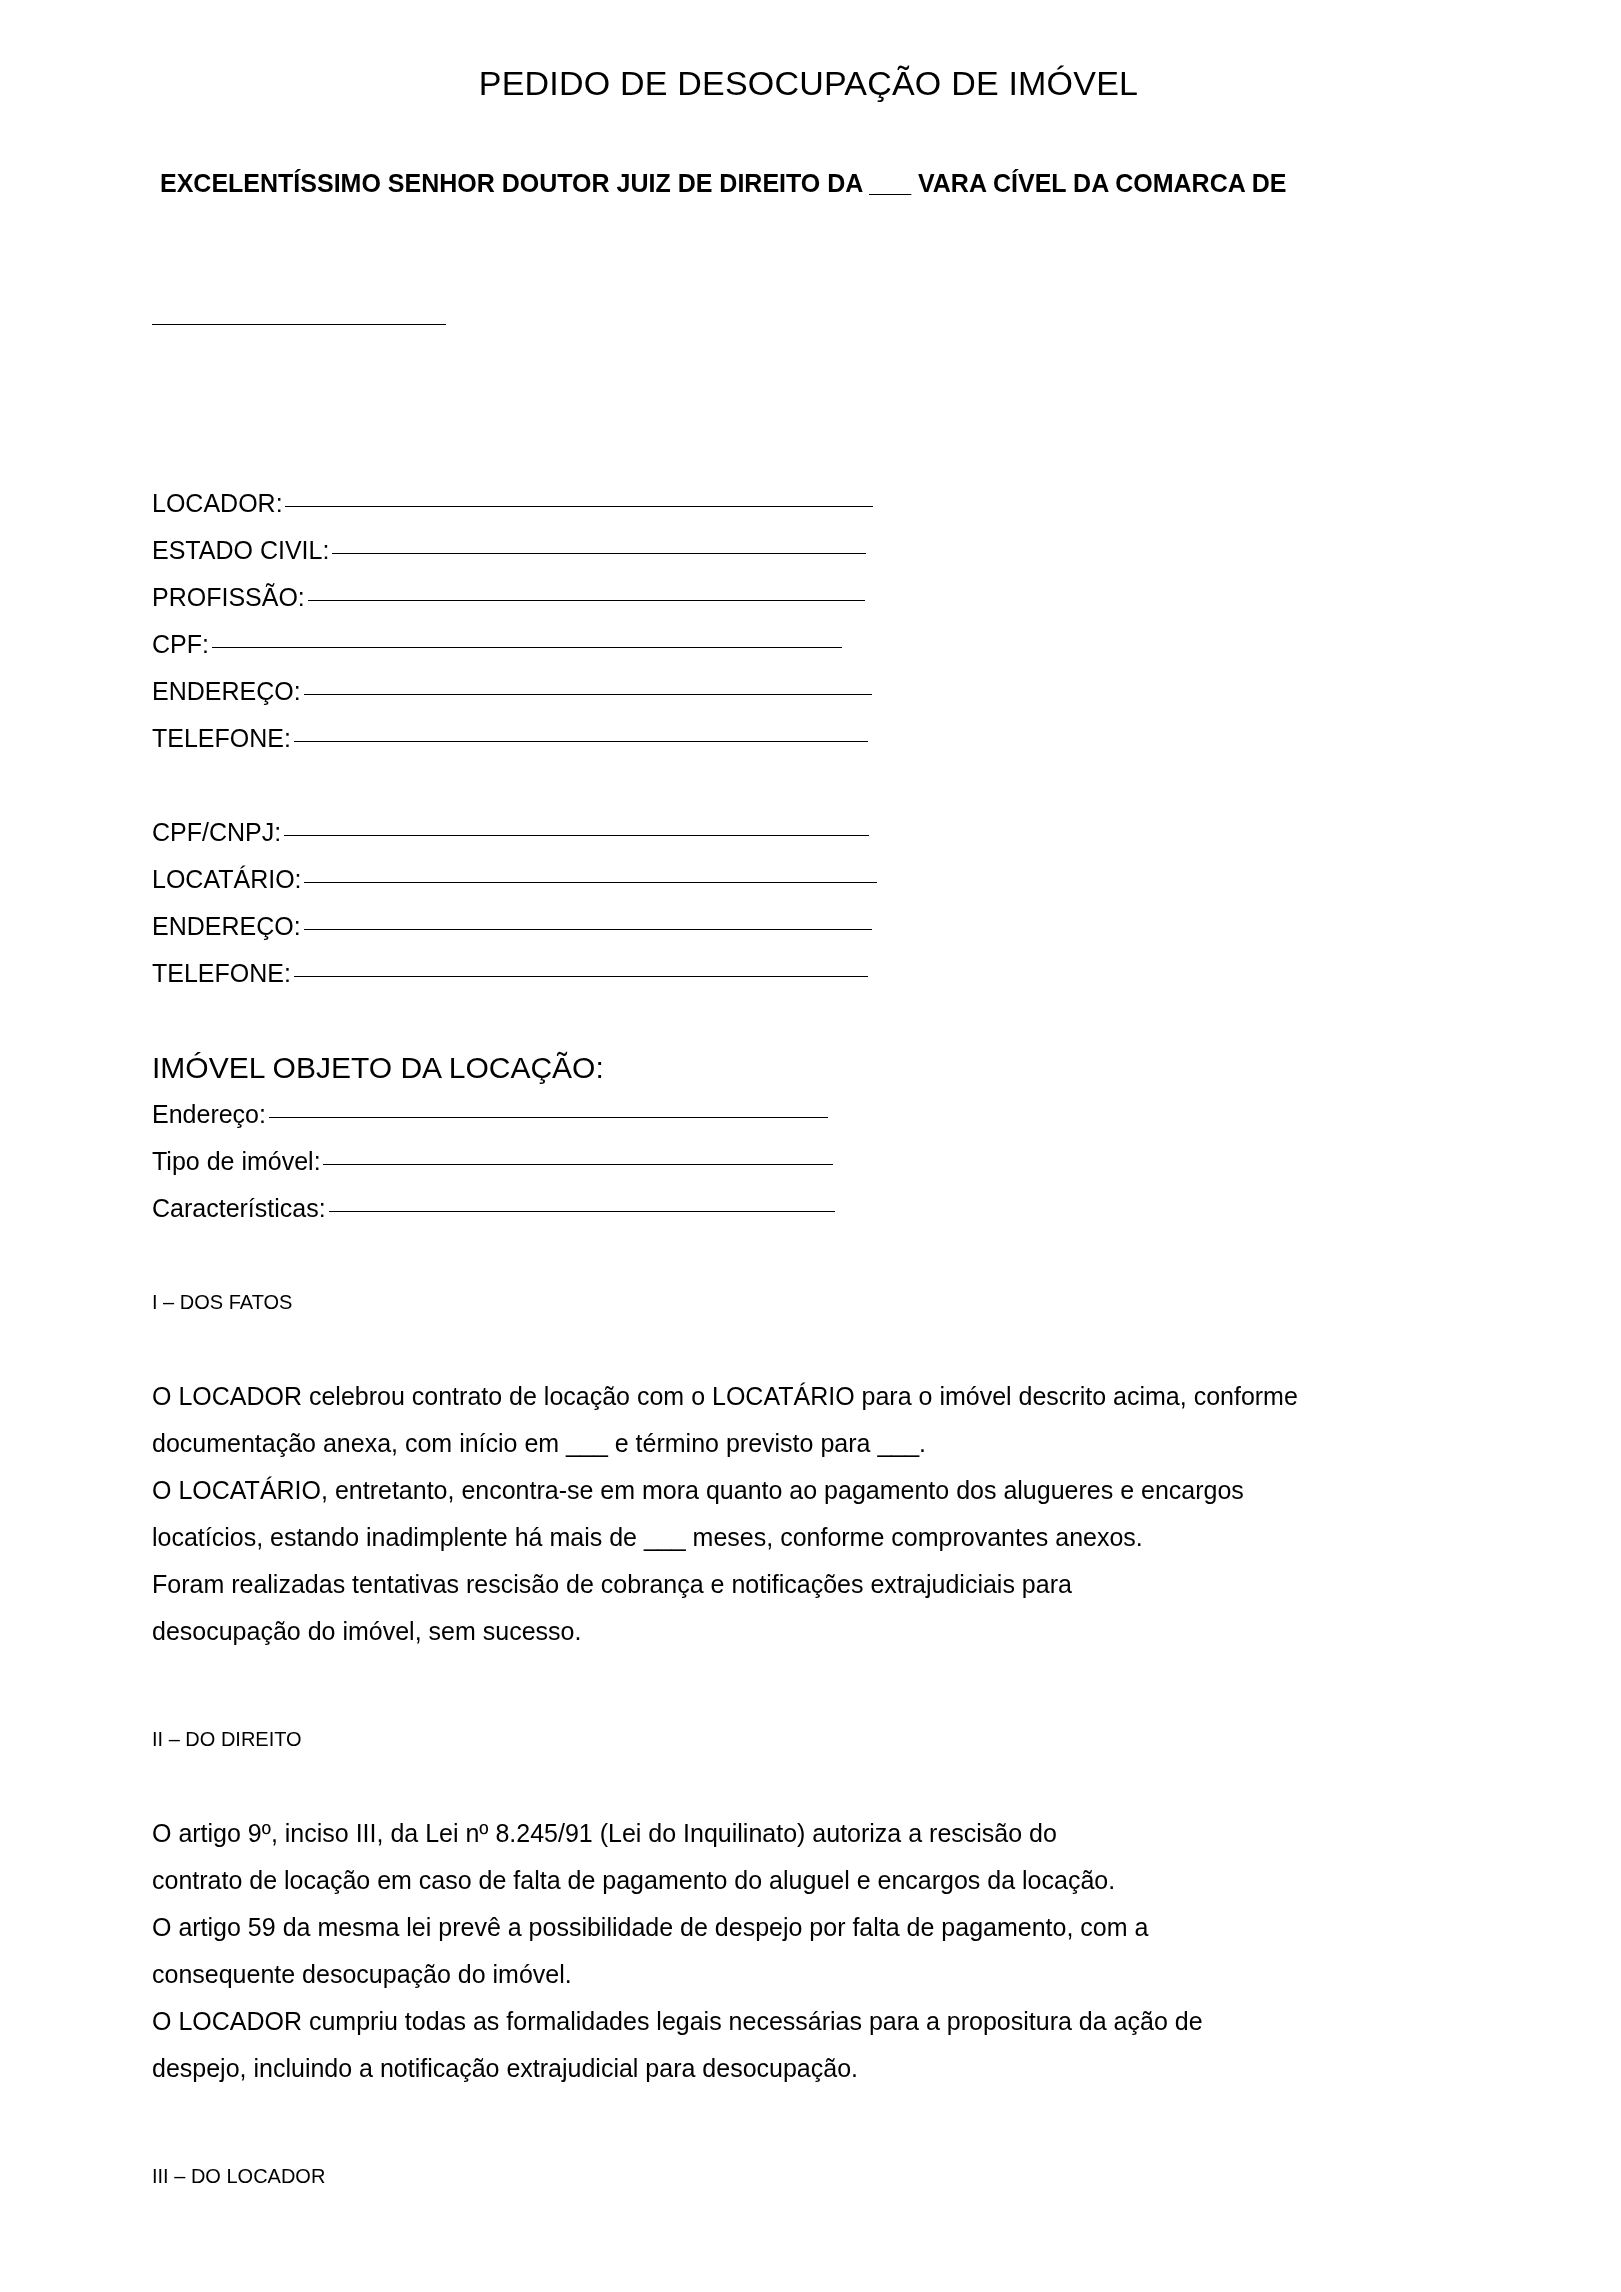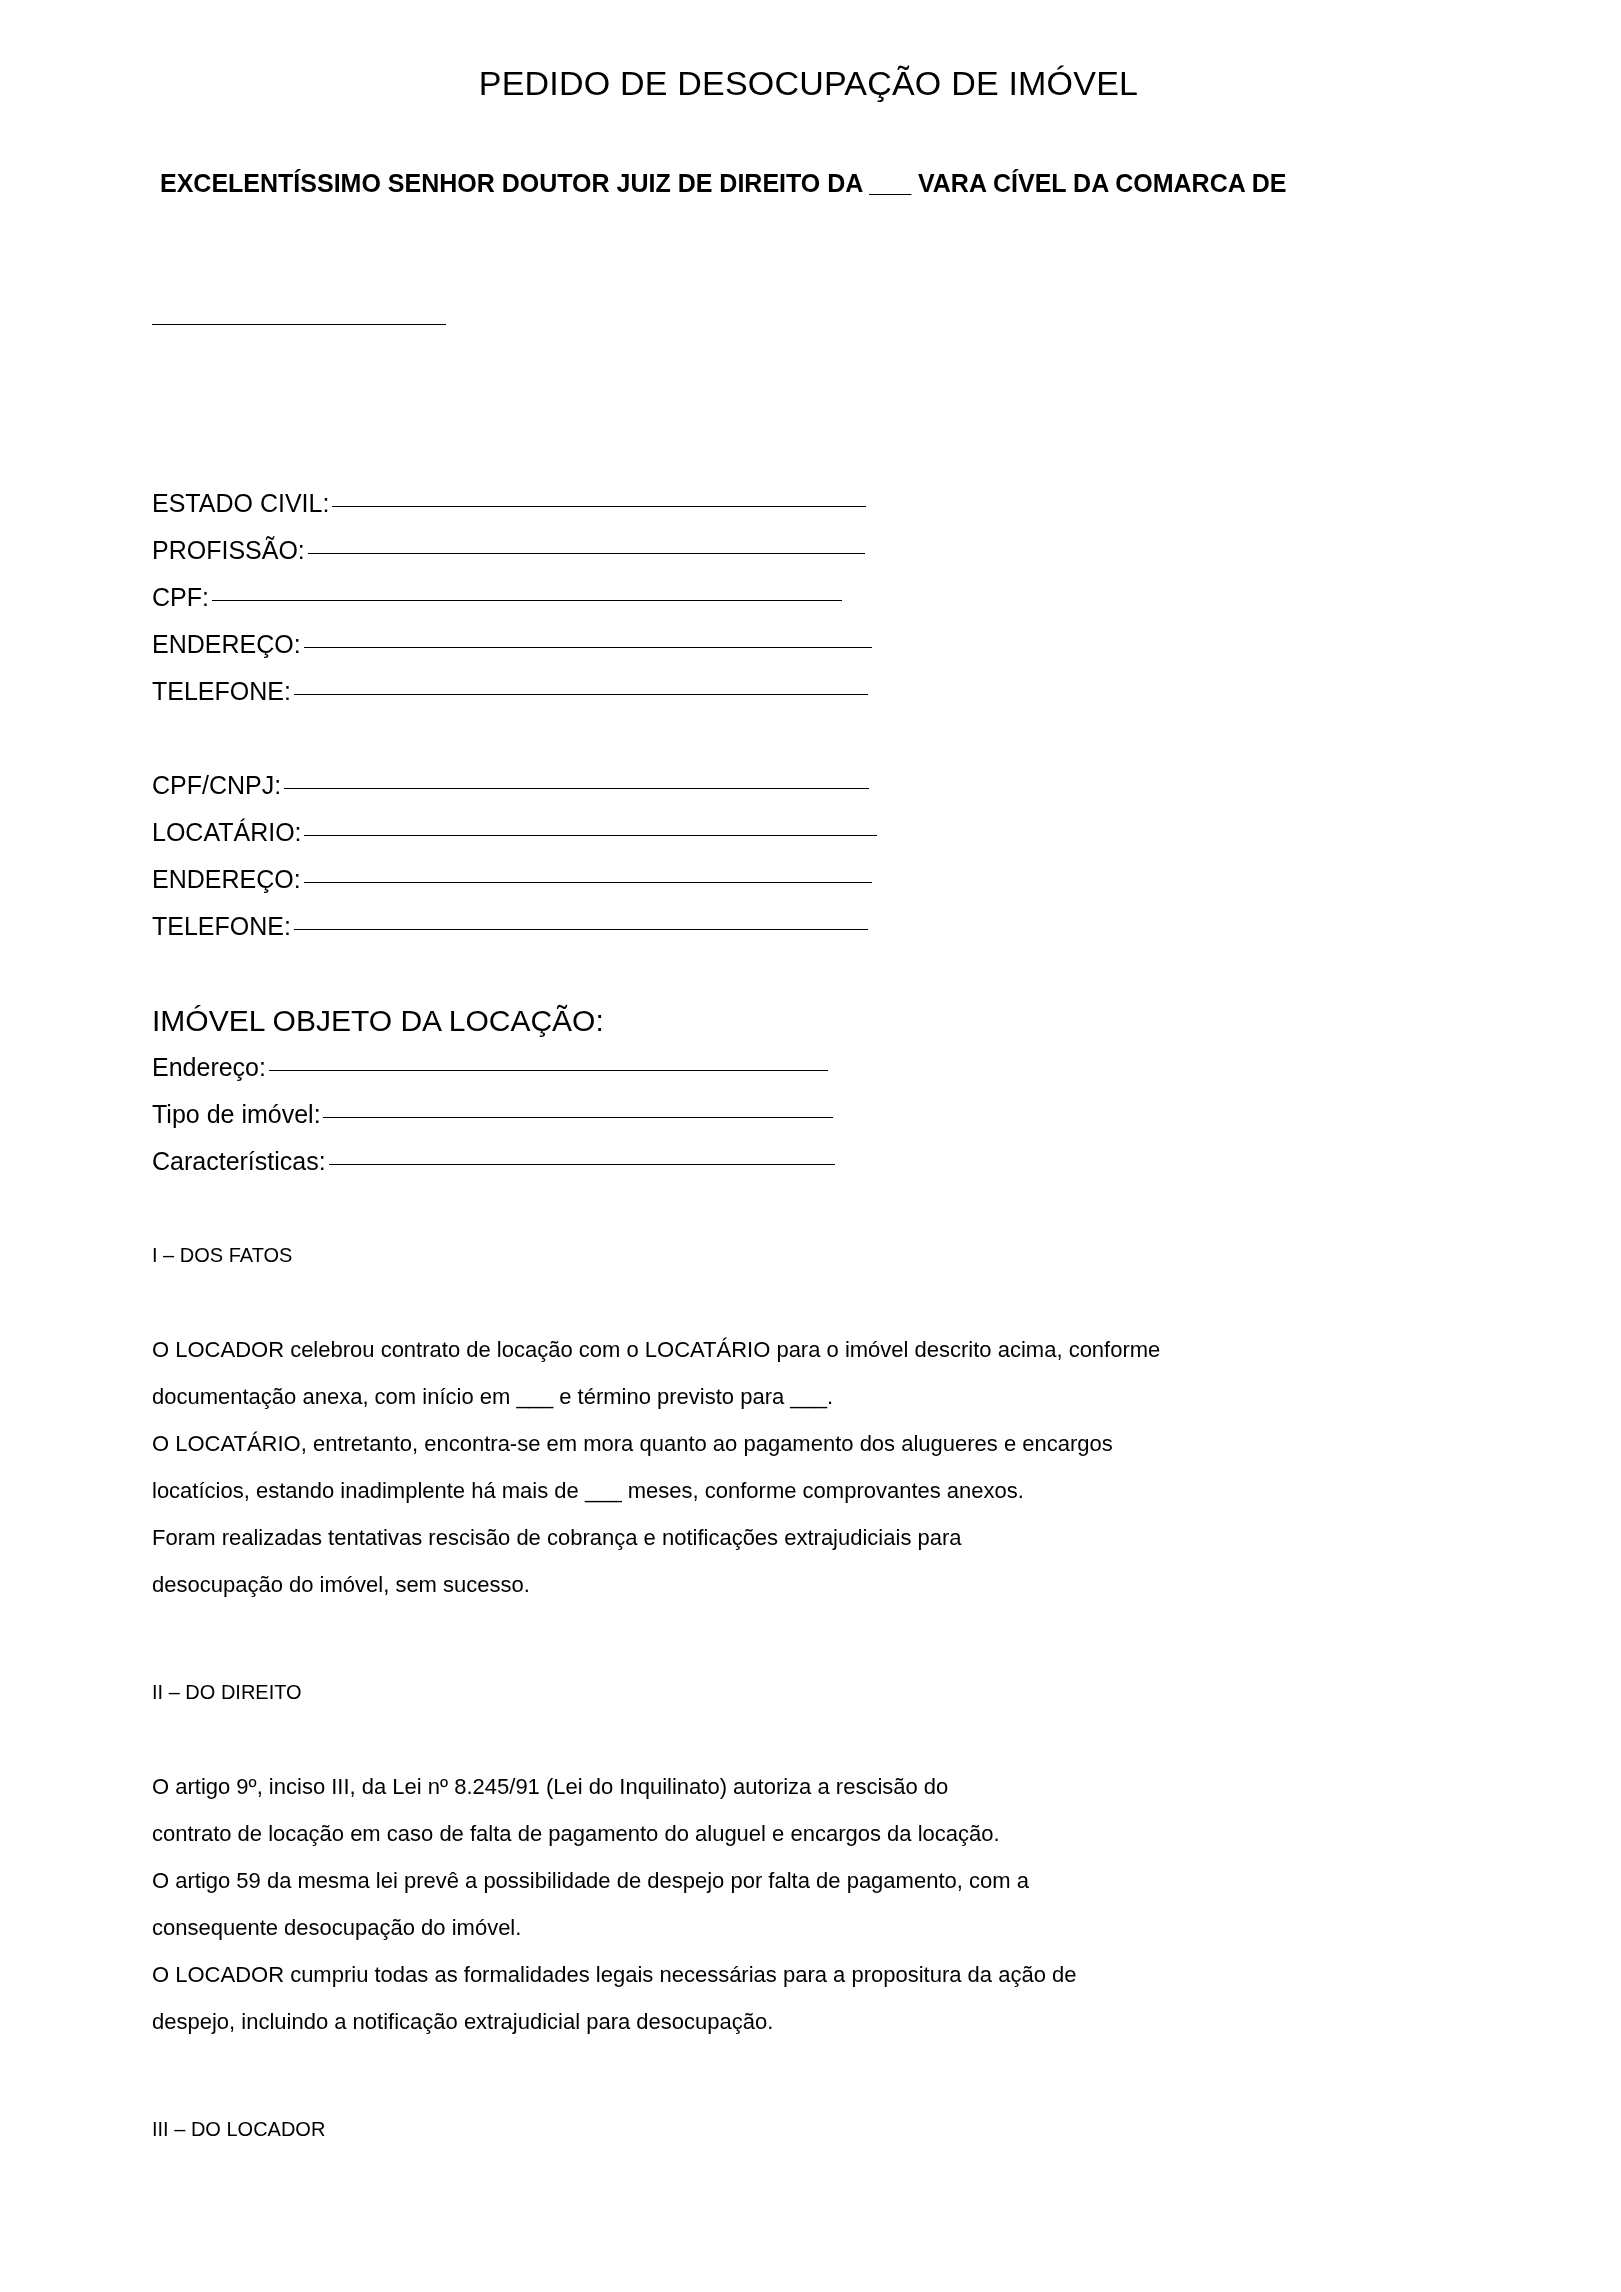--- a/index.html
+++ b/index.html
@@ -99,21 +99,21 @@
     height: 0;
     margin-top: 15.7px;
   }
 
   .section-heading {
     font-size: 20px;
     line-height: 47px;
     white-space: pre;
   }
   .body-line {
-    font-size: 22px;
+    font-size: 25px;
     line-height: 47px;
     white-space: pre;
   }
 </style>
 </head>
 <body>
 
 <div class="page">
   <div class="content">
 
@@ -122,20 +122,24 @@
     <div class="header-block">
       <div class="para">EXCELENTÍSSIMO SENHOR DOUTOR JUIZ DE DIREITO DA ___ VARA CÍVEL DA COMARCA DE</div>
       <div class="header-line2">
         <div class="standalone-rule"></div>
       </div>
     </div>
 
     <div class="spacer-lg"></div>
 
     <div class="field-group">
+        <div class="field-row">
+          <span class="field-label">LOCADOR:</span>
+          <span class="field-rule" style="width: 588px;"></span>
+        </div>
         <div class="field-row">
           <span class="field-label">ESTADO CIVIL:</span>
           <span class="field-rule" style="width: 534px;"></span>
         </div>
         <div class="field-row">
           <span class="field-label">PROFISSÃO:</span>
           <span class="field-rule" style="width: 557px;"></span>
         </div>
         <div class="field-row">
           <span class="field-label">CPF:</span>

